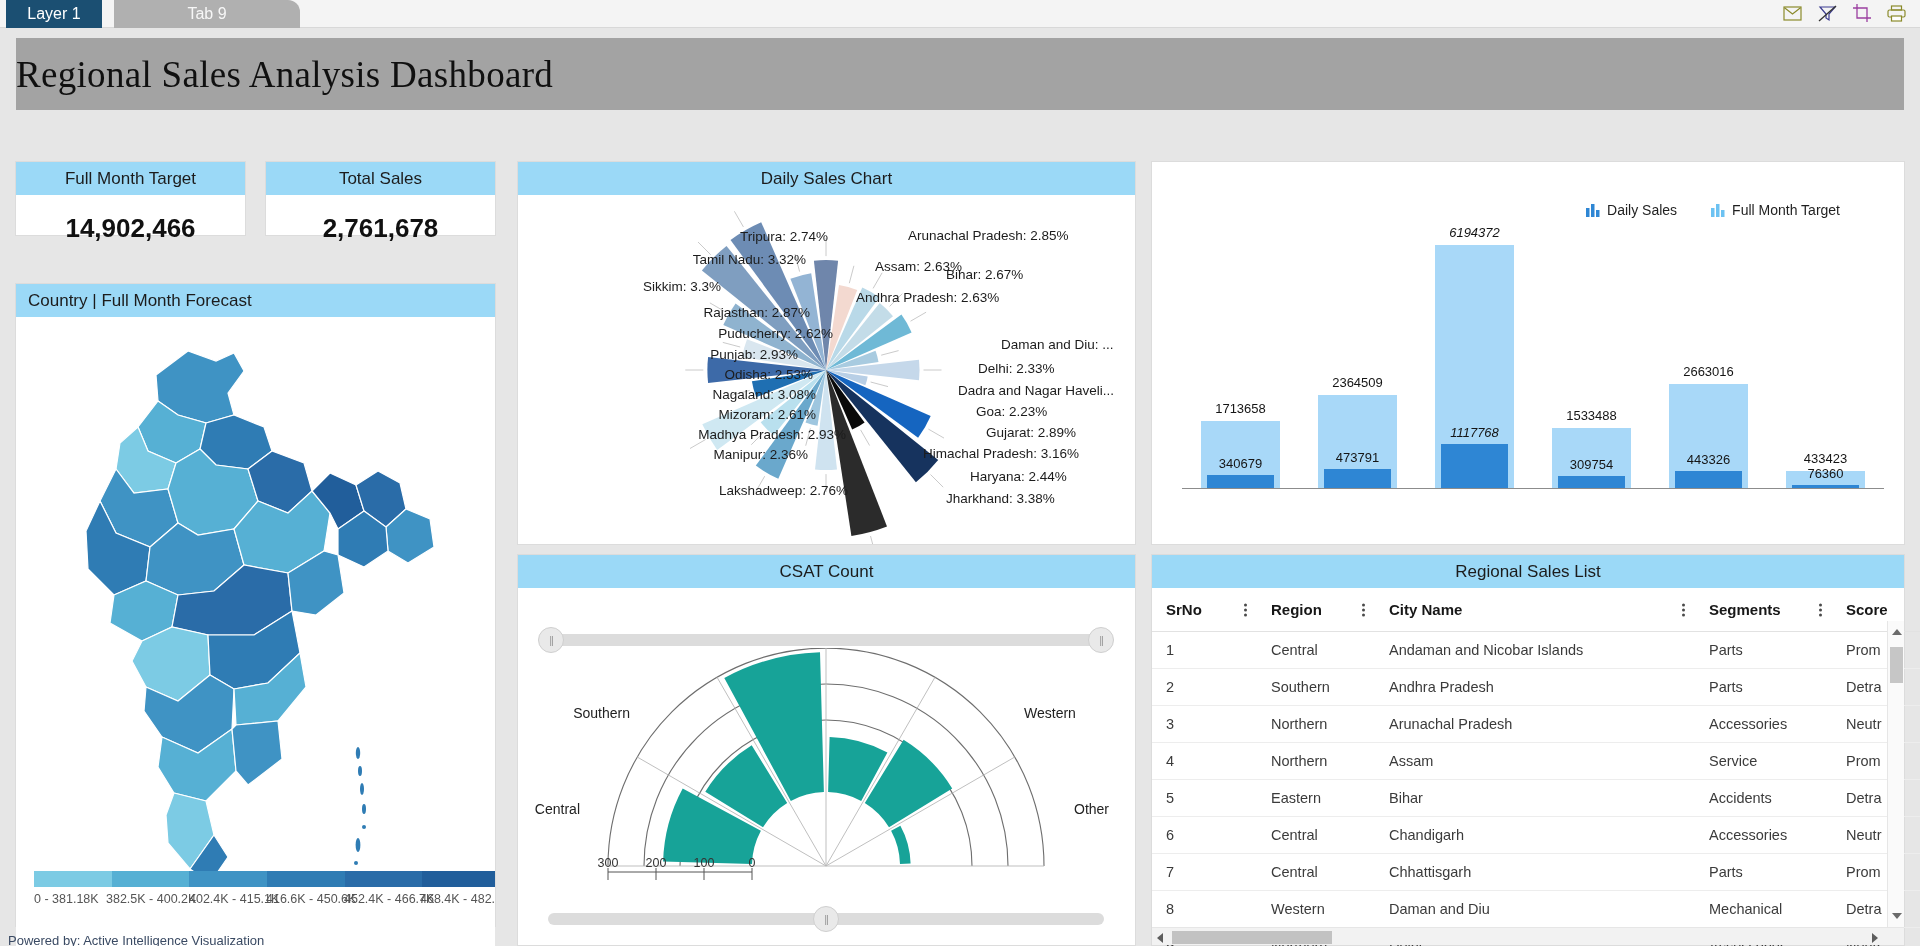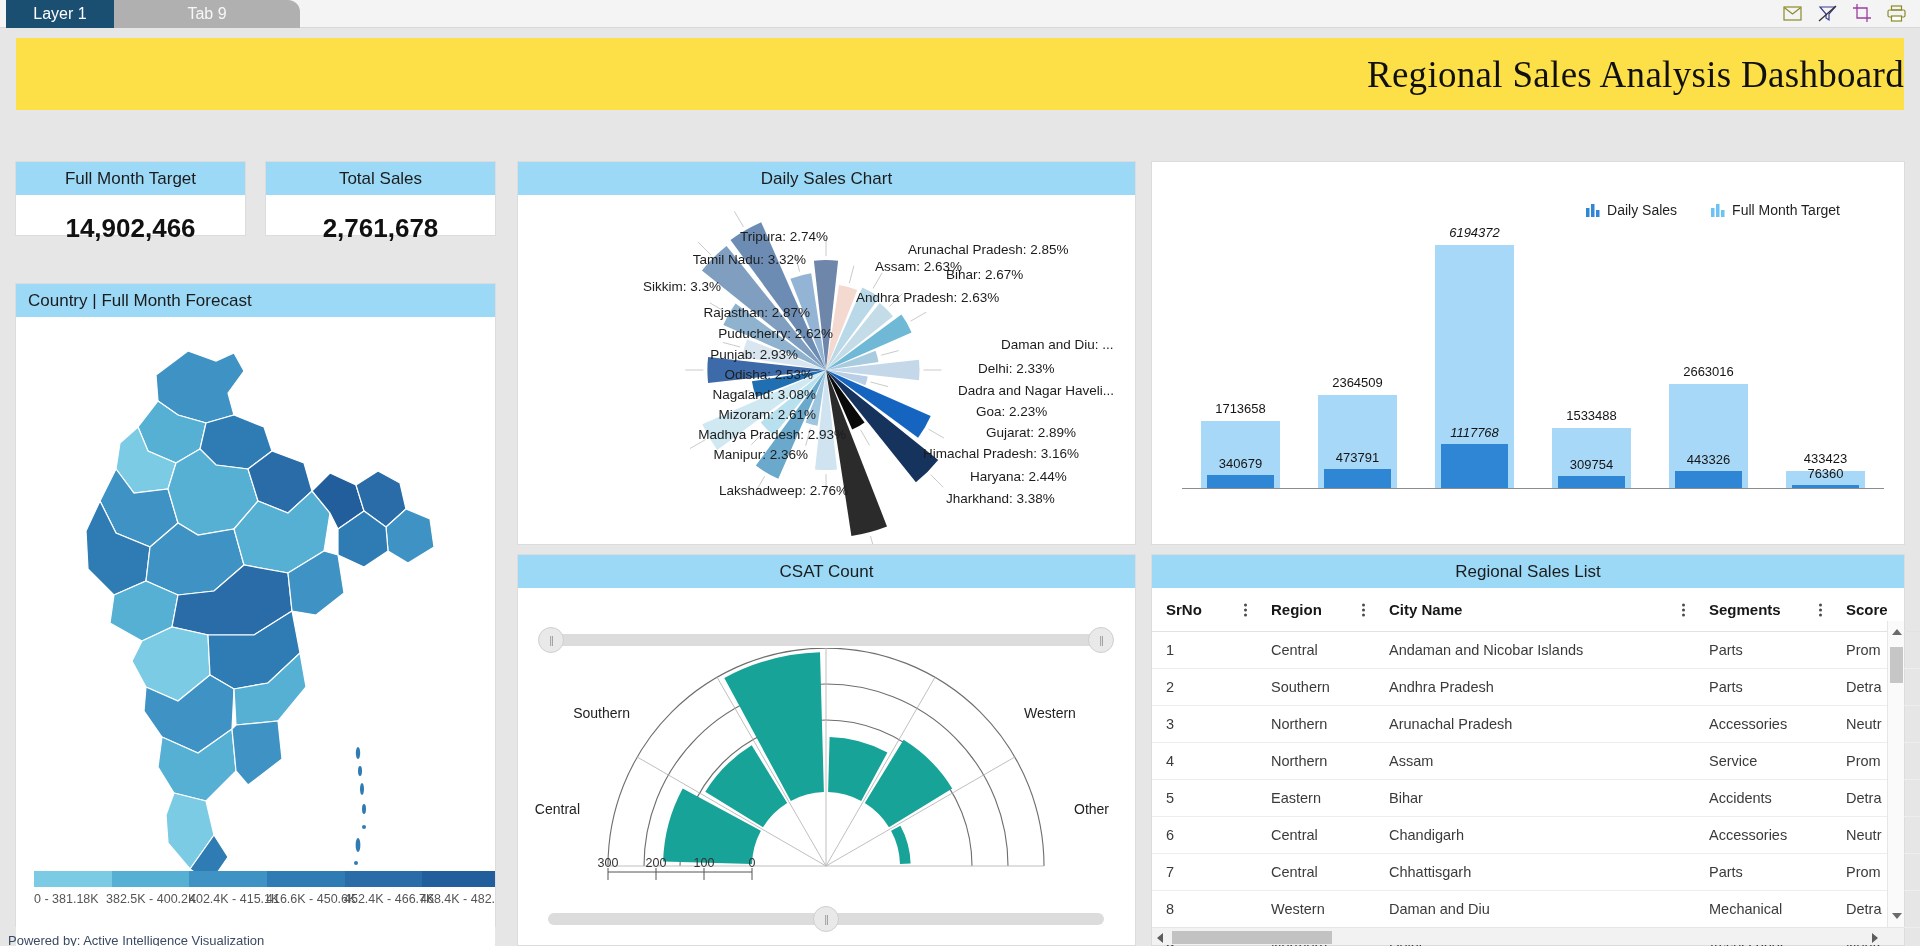--- a/index.html
+++ b/index.html
@@ -12,21 +12,21 @@
   
   .topbar {
     position: absolute; top: 0; left: 0; width: 1920px; height: 28px;
     background: #f4f4f4; border-bottom: 1px solid #d8d8d8;
   }
   .tab {
     position: absolute; top: 0; height: 28px;
     display: flex; align-items: center; justify-content: center;
     font-size: 16px; color: #ffffff;
   }
-  .tab-layer { left: 6px; width: 108px; background: #1b4f72; font-weight: 400; }
+  .tab-layer { left: 6px; width: 96px; background: #1b4f72; font-weight: 400; }
   .tab-tab1 {
     left: 114px; width: 186px; background: #b0b0b0;
     border-radius: 0 12px 0 0; color: #f7f7f7;
   }
   .toolicons {
     position: absolute; right: 14px; top: 4px;
     display: flex; gap: 16px; align-items: center;
   }
   .toolicons span { display: inline-flex; cursor: pointer; }
   
@@ -34,21 +34,21 @@
   .panel { position: absolute; background: #ffffff; box-shadow: 0 0 0 1px #dcdcdc; }
   .phead {
     background: #9bd9f7; height: 33px; line-height: 33px;
     font-size: 17px; color: #1c1c1c; text-align: center;
     white-space: nowrap; overflow: hidden;
   }
   .phead.left { text-align: left; padding-left: 12px; }
   
   .titlebar {
     position: absolute; left: 16px; top: 10px; width: 1888px; height: 72px;
-    background: #fde047; display: flex; align-items: center; justify-content: flex-end;
+    background: #a3a3a3; display: flex; align-items: center; justify-content: flex-start;
   }
   .titlebar .t {
     font-family: "Liberation Serif", serif; font-size: 37px; color: #101010; letter-spacing: .3px;
   }
   
   .kpi { width: 229px; height: 73px; }
   .kpi .phead { font-size: 17px; }
   .kpibody { height: 67px; display:flex; align-items:center; justify-content:center;
     font-size: 26px; font-weight: bold; color: #111; }
   
@@ -298,21 +298,21 @@
       <div class="lbl r" style="left:0px;  top:110px; width:292px;">Rajasthan: 2.87%</div>
       <div class="lbl r" style="left:0px;  top:131px; width:315px;">Puducherry: 2.62%</div>
       <div class="lbl r" style="left:0px;  top:152px; width:280px;">Punjab: 2.93%</div>
       <div class="lbl r" style="left:0px;  top:172px; width:295px;">Odisha: 2.53%</div>
       <div class="lbl r" style="left:0px;  top:192px; width:298px;">Nagaland: 3.08%</div>
       <div class="lbl r" style="left:0px;  top:212px; width:298px;">Mizoram: 2.61%</div>
       <div class="lbl r" style="left:0px;  top:232px; width:328px;">Madhya Pradesh: 2.93%</div>
       <div class="lbl r" style="left:0px;  top:252px; width:290px;">Manipur: 2.36%</div>
       <div class="lbl r" style="left:0px;  top:288px; width:330px;">Lakshadweep: 2.76%</div>
       
-      <div class="lbl" style="left:390px; top:47px;">Arunachal Pradesh: 2.85%</div>
+      <div class="lbl" style="left:390px; top:33px;">Arunachal Pradesh: 2.85%</div>
       <div class="lbl" style="left:357px; top:64px;">Assam: 2.63%</div>
       <div class="lbl" style="left:428px; top:72px;">Bihar: 2.67%</div>
       <div class="lbl" style="left:338px; top:95px;">Andhra Pradesh: 2.63%</div>
       <div class="lbl" style="left:483px; top:142px;">Daman and Diu: ...</div>
       <div class="lbl" style="left:460px; top:166px;">Delhi: 2.33%</div>
       <div class="lbl" style="left:440px; top:188px;">Dadra and Nagar Haveli...</div>
       <div class="lbl" style="left:458px; top:209px;">Goa: 2.23%</div>
       <div class="lbl" style="left:468px; top:230px;">Gujarat: 2.89%</div>
       <div class="lbl" style="left:405px; top:251px;">Himachal Pradesh: 3.16%</div>
       <div class="lbl" style="left:452px; top:274px;">Haryana: 2.44%</div>

